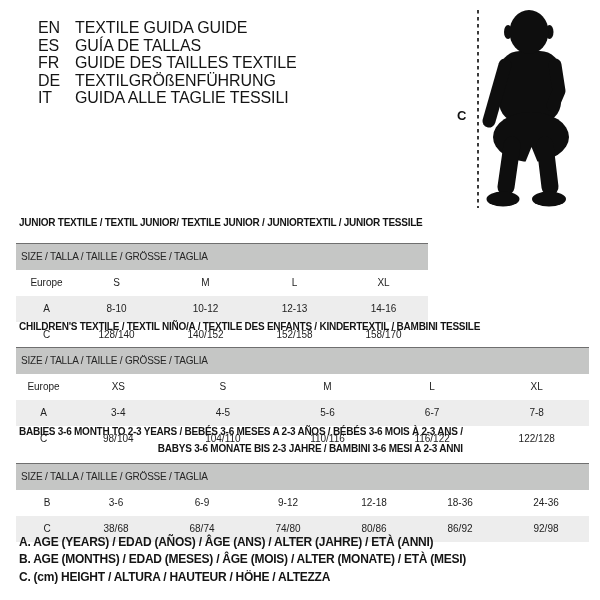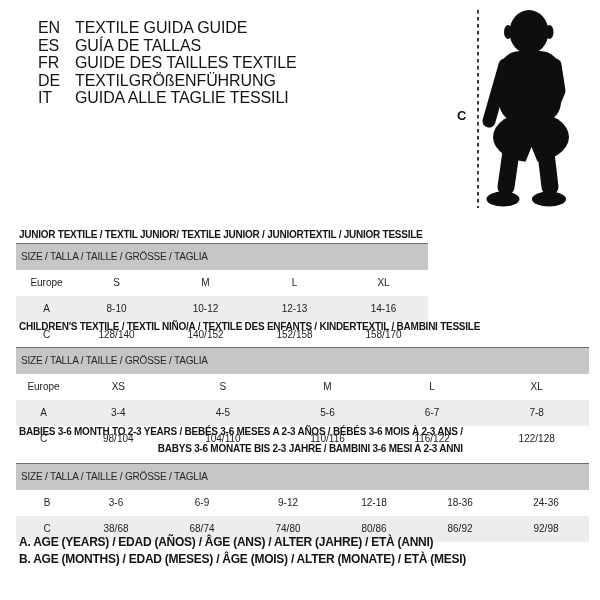--- a/index.html
+++ b/index.html
@@ -80,21 +80,21 @@
       <line x1="100" y1="142" x2="105" y2="184" stroke-width="17" stroke-linecap="round"></line>
       <ellipse cx="58" cy="196" rx="16.5" ry="7.5" stroke="none"></ellipse>
       <ellipse cx="104" cy="196" rx="17" ry="7.5" stroke="none"></ellipse>
       <ellipse cx="63" cy="29" rx="4" ry="7" stroke="none"></ellipse>
       <ellipse cx="104.5" cy="29" rx="4" ry="7" stroke="none"></ellipse>
       <ellipse cx="84" cy="29" rx="19.5" ry="22" stroke="none"></ellipse>
     </g>
   </svg>
 </div>
 
-<div class="tbl-title" style="top:215px;margin-top:12px;">JUNIOR TEXTILE / TEXTIL JUNIOR/ TEXTILE JUNIOR / JUNIORTEXTIL / JUNIOR TESSILE</div>
+<div class="tbl-title" style="top:215px;">JUNIOR TEXTILE / TEXTIL JUNIOR/ TEXTILE JUNIOR / JUNIORTEXTIL / JUNIOR TESSILE</div>
 <table class="tbl" style="left:16px;top:243px;width:412px;">
   <colgroup>
       <col style="width:56px;">
       <col>
       <col>
       <col>
       <col>
     </colgroup>
   <thead>
     <tr class="size-bar">
@@ -204,13 +204,14 @@
       <td>80/86</td>
       <td>86/92</td>
       <td>92/98</td>
     </tr>
   </tbody>
 </table>
 
 <div class="footnotes">
   <div class="footnote">A. AGE (YEARS) / EDAD (AÑOS) / ÂGE (ANS) / ALTER (JAHRE) / ETÀ (ANNI)</div>
   <div class="footnote">B. AGE (MONTHS) / EDAD (MESES) / ÂGE (MOIS) / ALTER (MONATE) / ETÀ (MESI)</div>
+  <div class="footnote">C. (cm) HEIGHT / ALTURA / HAUTEUR / HÖHE / ALTEZZA</div>
 </div>
 
 </body></html>

